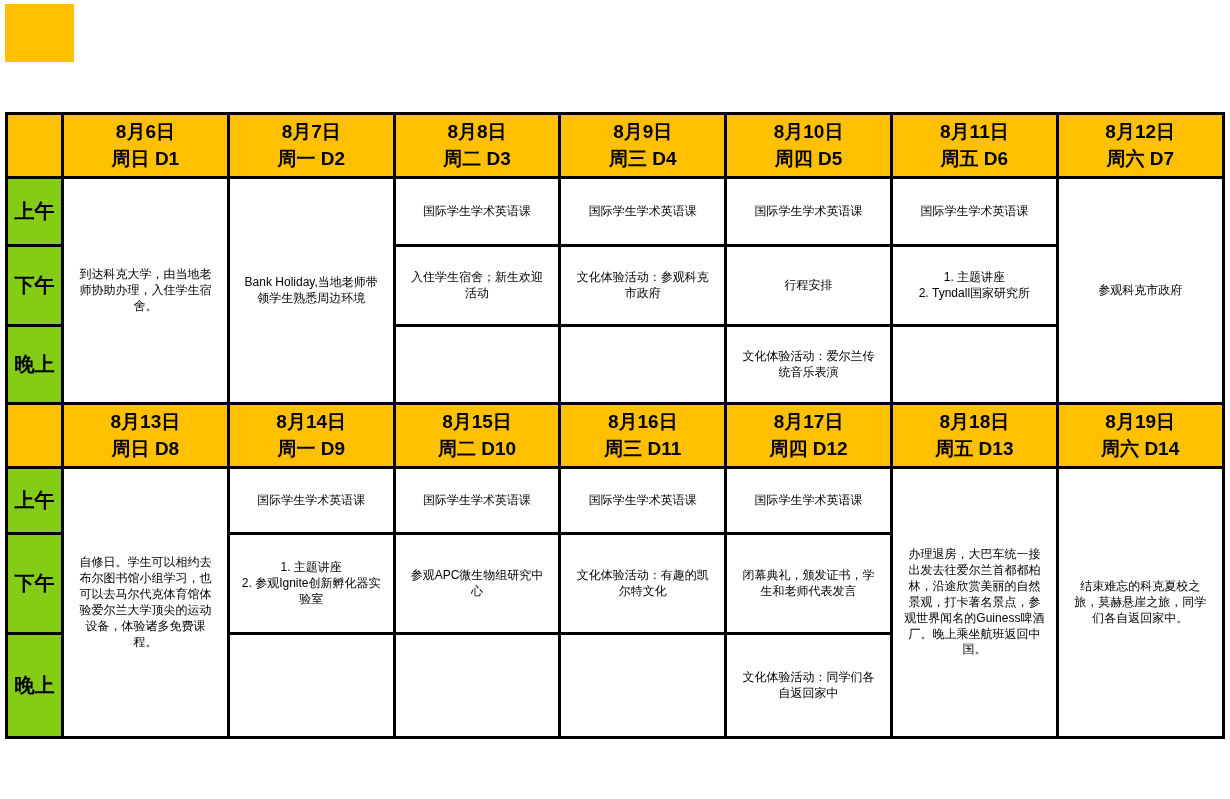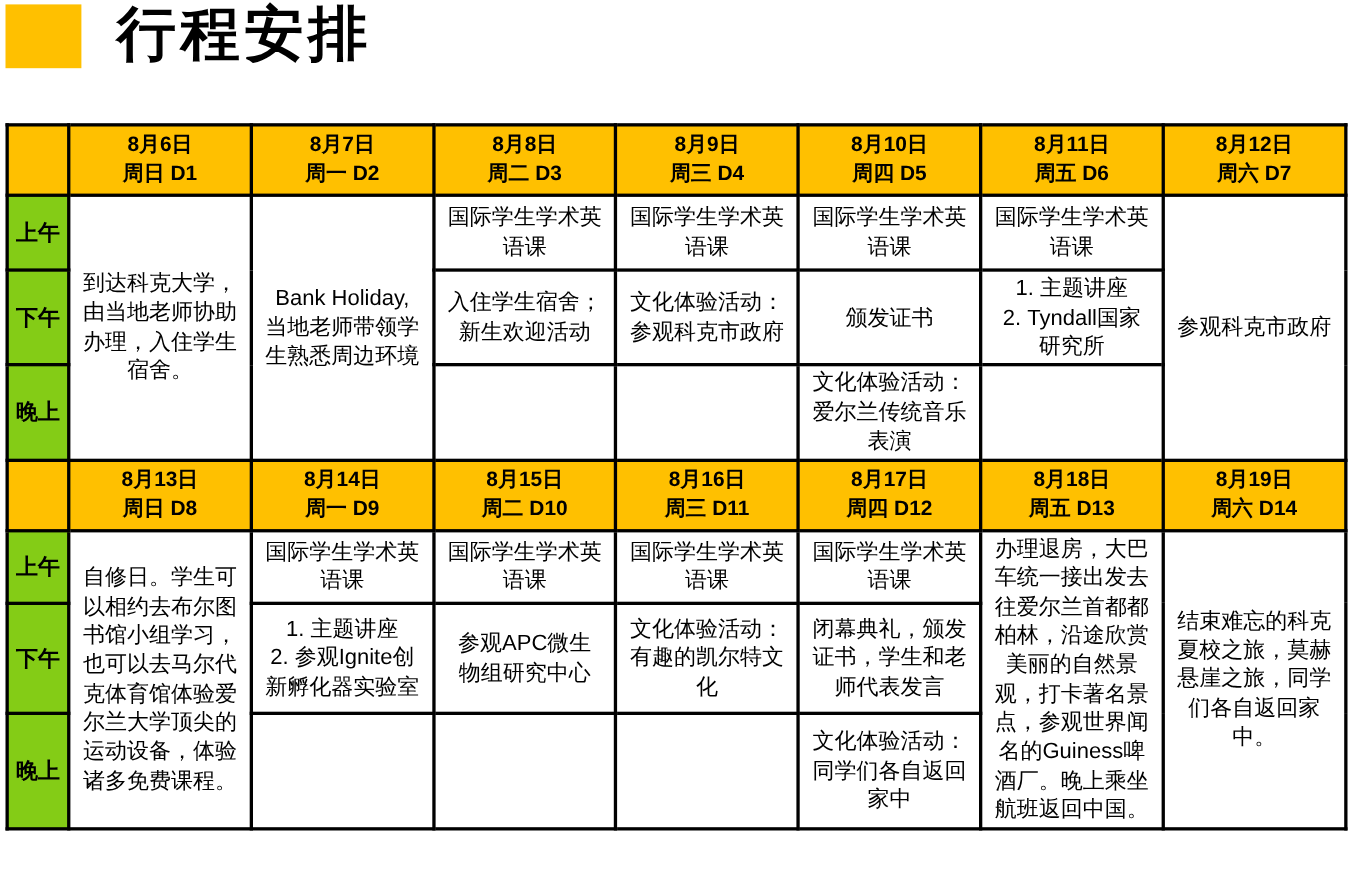--- a/index.html
+++ b/index.html
@@ -45,21 +45,21 @@
     font-size: 19px; font-weight: bold; line-height: 1.4;
     padding: 4px 2px;
     text-align: center;
   }
   th.corner { background: #FFC000; }
   th.time {
     background: #84cc16;
     font-size: 20px; font-weight: bold;
   }
   td.cell {
-    font-size: 20px; font-weight: normal; line-height: 1.32;
+    font-size: 12px; font-weight: normal; line-height: 1.32;
     padding: 2px 11px;
     white-space: pre-line;
   }
   tr.h-hdr  { height: 64px; }
   tr.r-am1  { height: 68px; }
   tr.r-pm1  { height: 80px; }
   tr.r-ev1  { height: 78px; }
   tr.r-am2  { height: 66px; }
   tr.r-pm2  { height: 100px; }
   tr.r-ev2  { height: 104px; }
@@ -70,21 +70,20 @@
     font-size: 20px; font-weight: normal;
   }
 </style>
 </head>
 <body>
 
 <div class="page">
 
   <div class="header-area">
     <div class="accent-square"></div>
-    <h1 class="page-title">行程安排</h1>
   </div>
 
   <table class="schedule">
     <colgroup>
       <col class="label-col">
       <col class="day-col">
         <col class="day-col">
         <col class="day-col">
         <col class="day-col">
         <col class="day-col">
@@ -133,21 +132,21 @@
       <td class="cell">国际学生学术英语课</td>
       <td class="cell">国际学生学术英语课</td>
       <td class="cell">国际学生学术英语课</td>
       <td class="cell" rowspan="3">参观科克市政府</td>
     </tr>
 
     <tr class="r-pm1">
       <th class="time">下午</th>
       <td class="cell">入住学生宿舍；新生欢迎活动</td>
       <td class="cell">文化体验活动：参观科克市政府</td>
-      <td class="cell">颁发证书</td>
+      <td class="cell">行程安排</td>
       <td class="cell">1. 主题讲座
 2. Tyndall国家研究所</td>
     </tr>
 
     <tr class="r-ev1">
       <th class="time">晚上</th>
       <td class="cell"></td>
       <td class="cell"></td>
       <td class="cell">文化体验活动：爱尔兰传统音乐表演</td>
       <td class="cell"></td>

